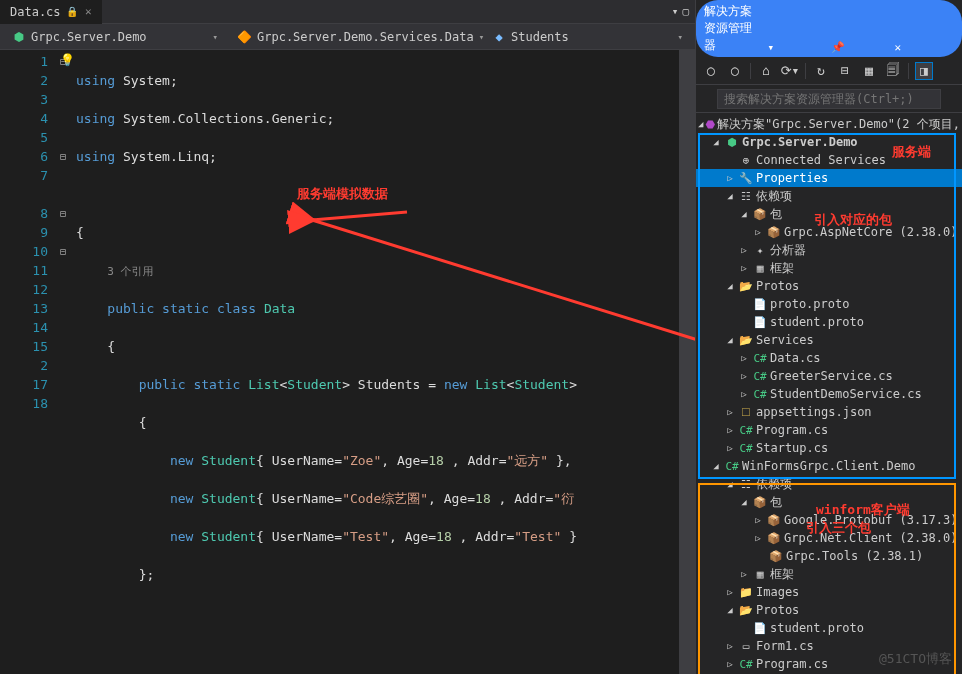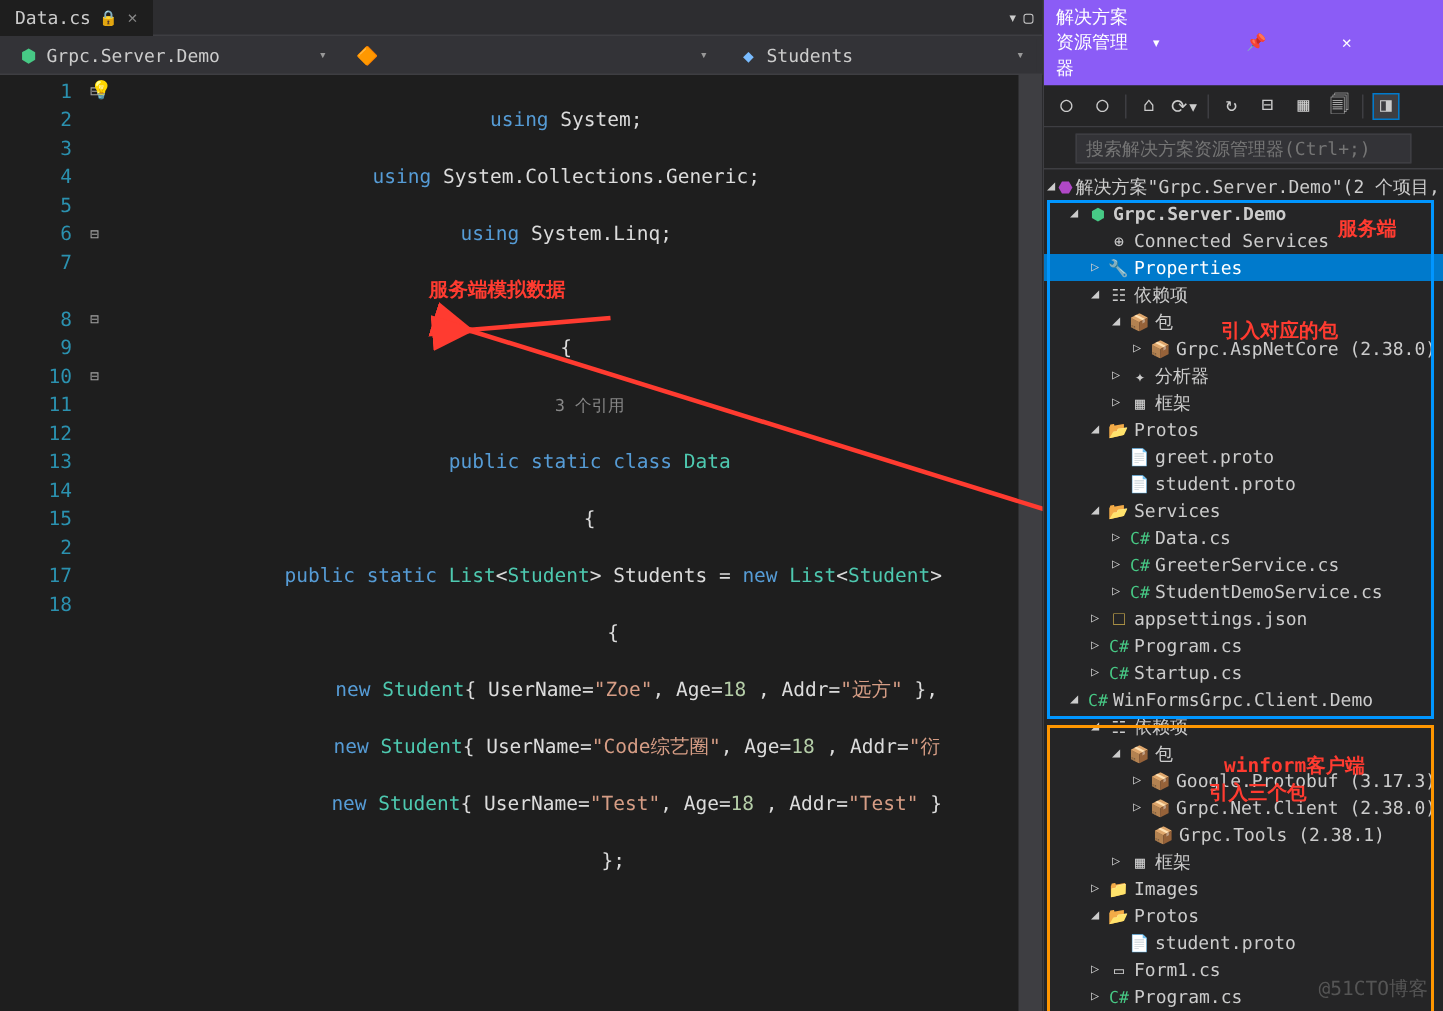--- a/index.html
+++ b/index.html
@@ -18,34 +18,34 @@
 .nav-dd { background: #333337; color: #ccc; font-size: 12px; padding: 2px 8px; display: flex; align-items: center; gap: 5px; height: 22px; }
 .nav-dd .ic { width: 14px; height: 14px; display: inline-flex; align-items: center; justify-content: center; }
 .nav-dd .ar { color: #999; font-size: 9px; margin-left: auto; }
 
 .editor { flex: 1; display: flex; background: #1e1e1e; position: relative; overflow: hidden; }
 .gutter { width: 54px; background: #1e1e1e; text-align: right; padding: 2px 6px 0 0; color: #2b91af; font-size: 13px; line-height: 19px; user-select: none; }
 .gutter .ln { height: 19px; }
 .fold { width: 18px; background: #1e1e1e; padding-top: 2px; line-height: 19px; }
 .fold .fl { height: 19px; text-align: center; color: #a0a0a0; font-size: 10px; }
 .code { flex: 1; padding: 2px 0 0 4px; font-size: 13px; line-height: 19px; white-space: pre; position: relative; }
-.cl { height: 19px; text-align: center; }
+.cl { height: 19px; }
 .kw { color: #569cd6; }
 .cls { color: #4ec9b0; }
 .str { color: #d69d85; }
 .num { color: #b5cea8; }
 .op { color: #dcdcdc; }
 .ref { color: #888; font-size: 11px; }
 
 .bulb { position: absolute; left: 60px; top: 3px; width: 14px; height: 14px; color: #ffc000; font-size: 12px; }
 .arrow { position: absolute; pointer-events: none; }
 
 .scroll-v { width: 16px; background: #3e3e42; }
 
-.panel-title { background: #8b5cf6; color: #fff; font-size: 12px; padding: 3px 8px; display: flex; align-items: center; }
+.panel-title { background: #3b82f6; color: #fff; font-size: 12px; padding: 3px 8px; display: flex; align-items: flex-end; border-radius: 22px; }
 .panel-title span { flex: 1; }
 .panel-title .pic { font-size: 11px; margin-left: 4px; color: #fff; }
 
 .se-toolbar { background: #252526; padding: 4px 6px; display: flex; gap: 6px; align-items: center; border-bottom: 1px solid #3e3e42; height: 28px; }
 .se-toolbar .tb { width: 18px; height: 18px; display: flex; align-items: center; justify-content: center; color: #ccc; font-size: 13px; cursor: pointer; }
 .se-toolbar .sep { width: 1px; height: 16px; background: #3e3e42; }
 .se-toolbar .active { border: 1px solid #007acc; background: #3e3e42; }
 
 .se-search { background: #252526; padding: 3px 21px; border-bottom: 1px solid #3e3e42; }
 .se-search input { width: 100%; background: #333337; border: 1px solid #3e3e42; color: #999; padding: 2px 6px; font-size: 12px; font-family: inherit; }
@@ -90,20 +90,21 @@
   </div>
 
   <div class="navbar">
     <div class="nav-dd" style="width:222px">
       <span class="ic ic-csproj">⬢</span>
       <span>Grpc.Server.Demo</span>
       <span class="ar">▾</span>
     </div>
     <div class="nav-dd" style="width:250px">
       <span class="ic" style="color:#dcb67a">🔶</span>
+      <span>Grpc.Server.Demo.Services.Data</span>
       <span class="ar">▾</span>
     </div>
     <div class="nav-dd" style="flex:1">
       <span class="ic" style="color:#7abcff">◆</span>
       <span>Students</span>
       <span class="ar">▾</span>
     </div>
   </div>
 
   <div class="editor">
@@ -162,21 +163,21 @@
 <div class="cl">        <span class="kw">public</span> <span class="kw">static</span> <span class="cls">List</span><span class="op">&lt;</span><span class="cls">Student</span><span class="op">&gt;</span> <span class="op">Students</span> <span class="op">=</span> <span class="kw">new</span> <span class="cls">List</span><span class="op">&lt;</span><span class="cls">Student</span><span class="op">&gt;</span></div>
 <div class="cl">        <span class="op">{</span></div>
 <div class="cl">            <span class="kw">new</span> <span class="cls">Student</span><span class="op">{ </span><span class="op">UserName</span><span class="op">=</span><span class="str">"Zoe"</span><span class="op">, </span><span class="op">Age</span><span class="op">=</span><span class="num">18</span><span class="op"> , </span><span class="op">Addr</span><span class="op">=</span><span class="str">"远方"</span><span class="op"> },</span></div>
 <div class="cl">            <span class="kw">new</span> <span class="cls">Student</span><span class="op">{ </span><span class="op">UserName</span><span class="op">=</span><span class="str">"Code综艺圈"</span><span class="op">, </span><span class="op">Age</span><span class="op">=</span><span class="num">18</span><span class="op"> , </span><span class="op">Addr</span><span class="op">=</span><span class="str">"衍</span></div>
 <div class="cl">            <span class="kw">new</span> <span class="cls">Student</span><span class="op">{ </span><span class="op">UserName</span><span class="op">=</span><span class="str">"Test"</span><span class="op">, </span><span class="op">Age</span><span class="op">=</span><span class="num">18</span><span class="op"> , </span><span class="op">Addr</span><span class="op">=</span><span class="str">"Test"</span><span class="op"> }</span></div>
 <div class="cl">        <span class="op">};</span></div>
 
 
 
 
-      <div class="anno" style="left:214px;top:134px">服务端模拟数据</div>
+      <div class="anno" style="left:225px;top:134px">服务端模拟数据</div>
       <svg class="arrow" style="left:180px;top:150px" width="520" height="170">
         <defs>
             <marker id="ah" markerWidth="10" markerHeight="8" refX="2" refY="4" orient="auto">
               <polygon points="10 0, 0 4, 10 8" fill="#ff3b30"></polygon>
             </marker>
           </defs>
         <line x1="510" y1="160" x2="60" y2="20" stroke="#ff3b30" stroke-width="3" marker-end="url(#ah)"></line>
         <line x1="155" y1="12" x2="60" y2="20" stroke="#ff3b30" stroke-width="3" marker-end="url(#ah)"></line>
       </svg>
     </div>
@@ -253,21 +254,21 @@
         <span class="ic">▦</span>
         <span>框架</span>
       </div>
     <div class="tn" style="padding-left:28px">
         <span class="exp">◢</span>
         <span class="ic ic-folder-o">📂</span>
         <span>Protos</span>
       </div>
     <div class="tn" style="padding-left:54px">
         <span class="ic ic-proto">📄</span>
-        <span>greet.proto</span>
+        <span>proto.proto</span>
       </div>
     <div class="tn" style="padding-left:54px">
         <span class="ic ic-proto">📄</span>
         <span>student.proto</span>
       </div>
     <div class="tn" style="padding-left:28px">
         <span class="exp">◢</span>
         <span class="ic ic-folder-o">📂</span>
         <span>Services</span>
       </div>

